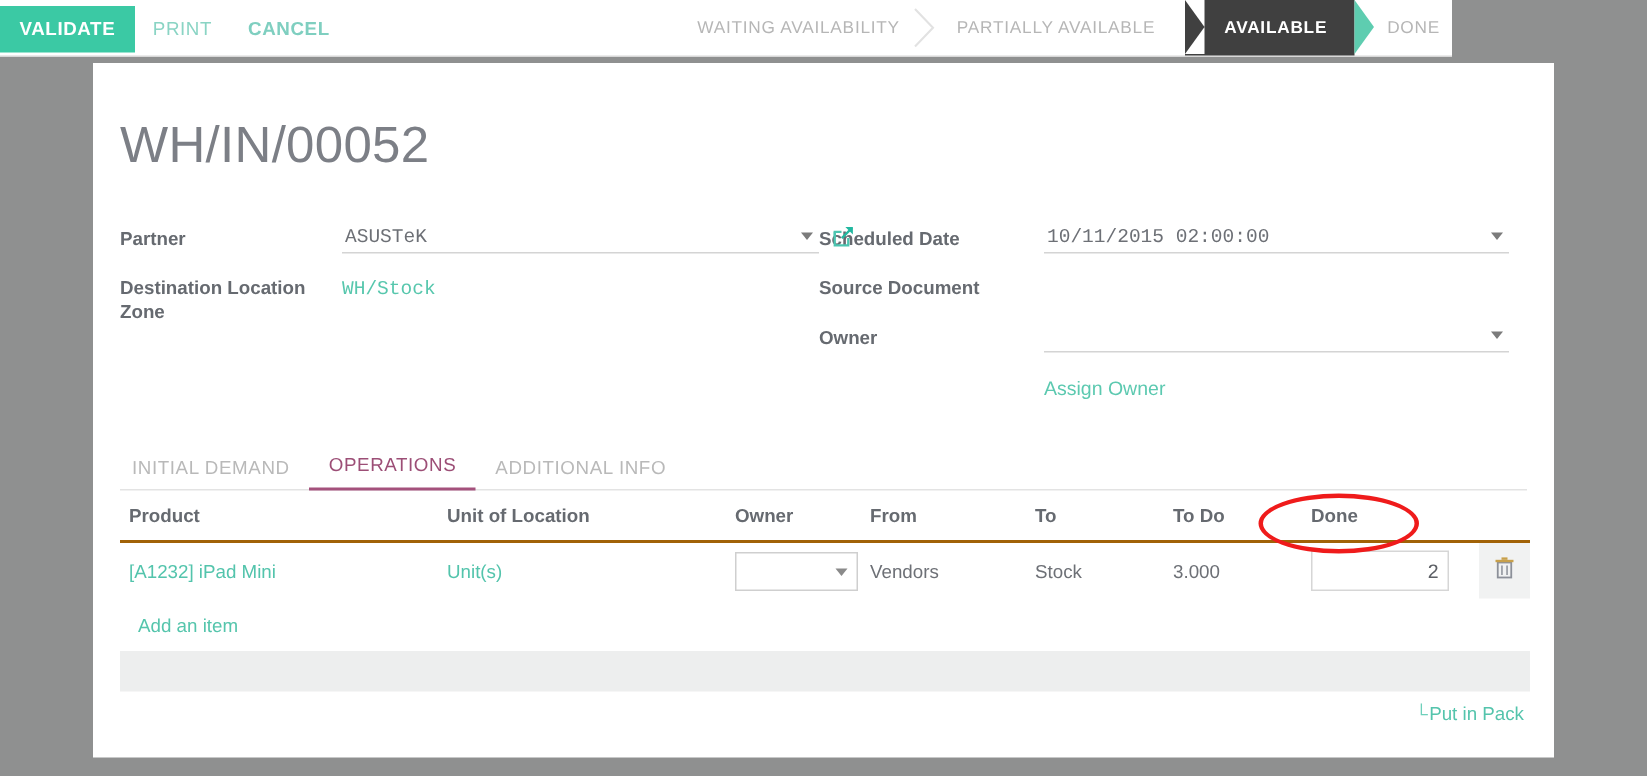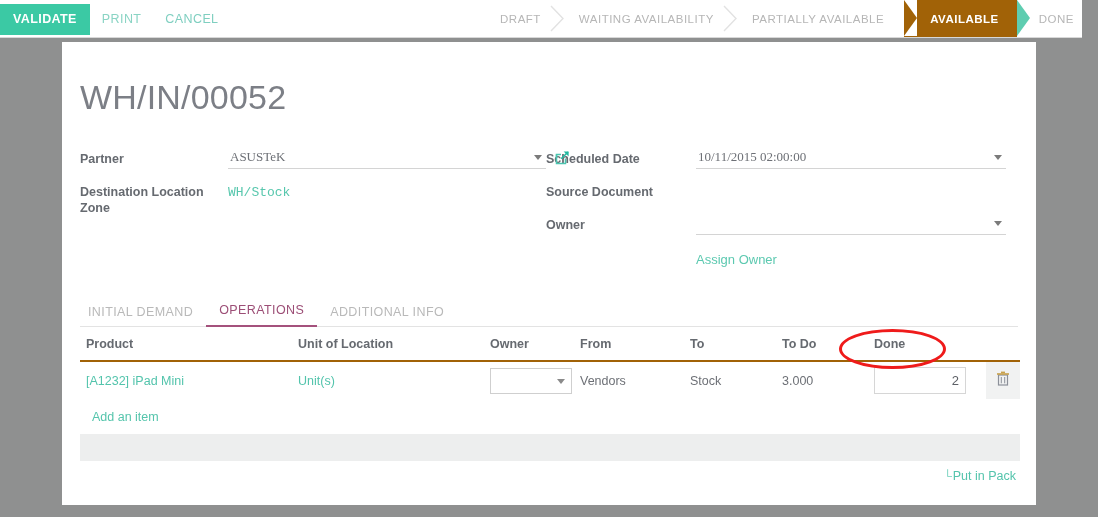--- a/index.html
+++ b/index.html
@@ -7,21 +7,21 @@
     margin: 0; padding: 0;
     width: 1098px; height: 517px;
     overflow: hidden;
     background: #8f9090;
     font-family: "Liberation Sans", sans-serif;
   }
 
   
   .topbar {
     position: absolute; left: 0; top: 0;
-    width: 1082px; height: 38px;
+    width: 968px; height: 38px;
     background: #ffffff;
     border-bottom: 1px solid #d8d8d8;
     display: flex; align-items: flex-start;
   }
   .btn-group { display: flex; align-items: center; height: 38px; }
   .btn-validate {
     background: #3bc9a4;
     color: #ffffff;
     font-size: 12.5px;
     font-weight: bold;
@@ -38,21 +38,21 @@
     color: #8ad4c4;
     font-size: 12.5px;
     letter-spacing: 0.4px;
     padding: 0 12px;
     height: 31px;
     line-height: 31px;
     border: none;
     cursor: pointer;
     font-family: "Liberation Sans", sans-serif;
   }
-  .btn-flat.cancel { color: #7fcfc0; }
+  .btn-flat.cancel { color: #7fcfc0; font-weight: bold; }
 
   
   .statusbar {
     position: absolute;
     right: 0; top: 0;
     height: 37px;
     display: flex;
     align-items: stretch;
   }
   .stage {
@@ -69,21 +69,21 @@
   }
   .stage .chev {
     position: absolute;
     right: -8px;
     top: 5px;
     width: 16px;
     height: 27px;
     pointer-events: none;
   }
   .stage.active {
-    background: #a16207;
+    background: #404040;
     color: #ffffff;
     font-weight: bold;
     margin-left: 4px;
     padding: 0 18px 0 26px;
   }
   .stage.active::before {
     content: "";
     position: absolute;
     left: 0; top: 0;
     border-top: 18.5px solid #fff;
@@ -147,21 +147,21 @@
 
   .underline-input {
     width: 100%;
     border: none;
     border-bottom: 1px solid #d4d4d4;
     background: transparent;
     font-size: 13px;
     color: #6d7076;
     padding: 2px 18px 3px 2px;
     outline: none;
-    font-family: Liberation Serif, serif;
+    font-family: Liberation Mono, monospace;
     height: 22px;
   }
   .underline-input.short { width: 150px; padding-right: 2px; }
   .caret-down {
     position: absolute;
     right: 4px; top: 8px;
     width: 0; height: 0;
     border-left: 4.5px solid transparent;
     border-right: 4.5px solid transparent;
     border-top: 5px solid #7b7b7b;
@@ -324,26 +324,20 @@
 <body>
 
 <div class="topbar">
   <div class="btn-group">
     <button class="btn-validate">VALIDATE</button>
     <button class="btn-flat">PRINT</button>
     <button class="btn-flat cancel">CANCEL</button>
   </div>
 
   <div class="statusbar">
-    <div class="stage">
-      <span>DRAFT</span>
-      <svg class="chev" viewBox="0 0 16 27">
-        <polyline points="2,1 14,13.5 2,26" fill="none" stroke="#e2e2e2" stroke-width="1.4"></polyline>
-      </svg>
-    </div>
     <div class="stage">
       <span>WAITING AVAILABILITY</span>
       <svg class="chev" viewBox="0 0 16 27">
         <polyline points="2,1 14,13.5 2,26" fill="none" stroke="#e2e2e2" stroke-width="1.4"></polyline>
       </svg>
     </div>
     <div class="stage">
       <span>PARTIALLY AVAILABLE</span>
     </div>
     <div class="stage active">

